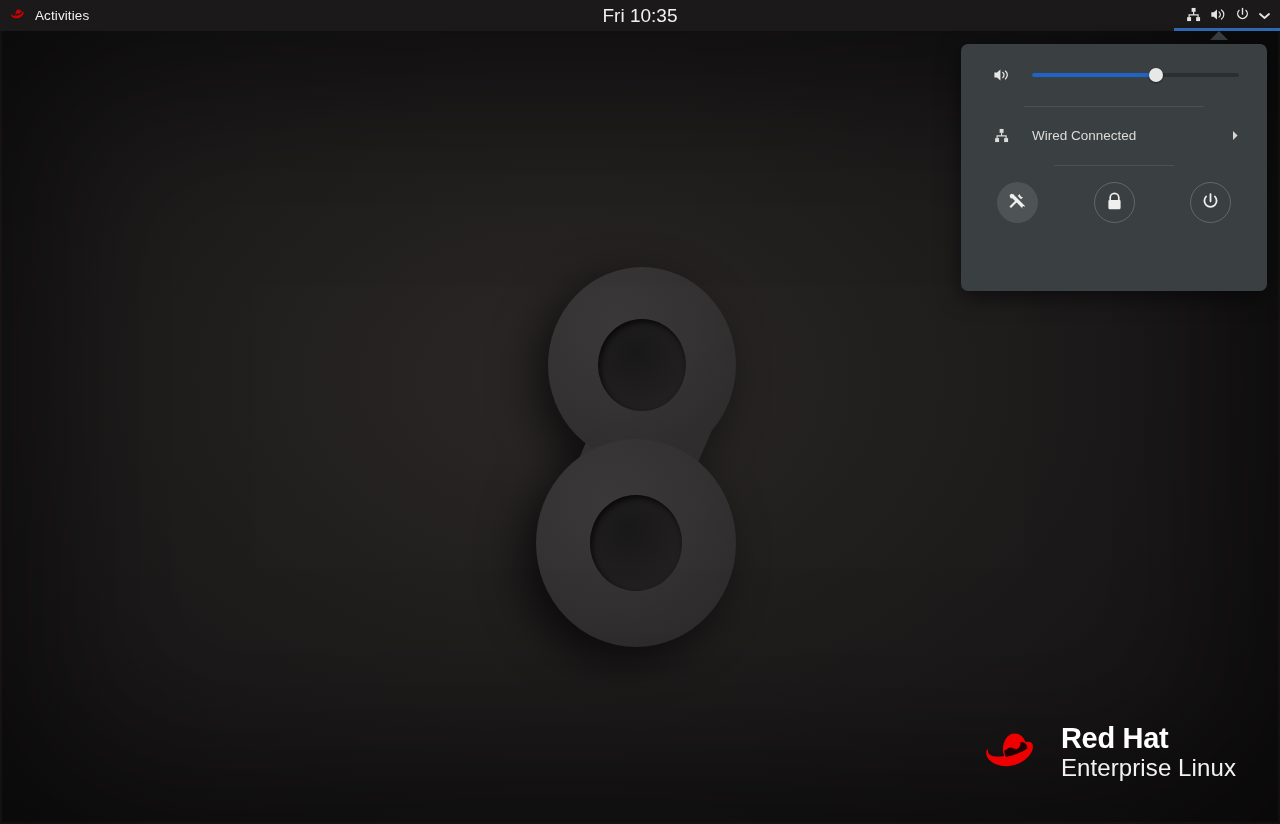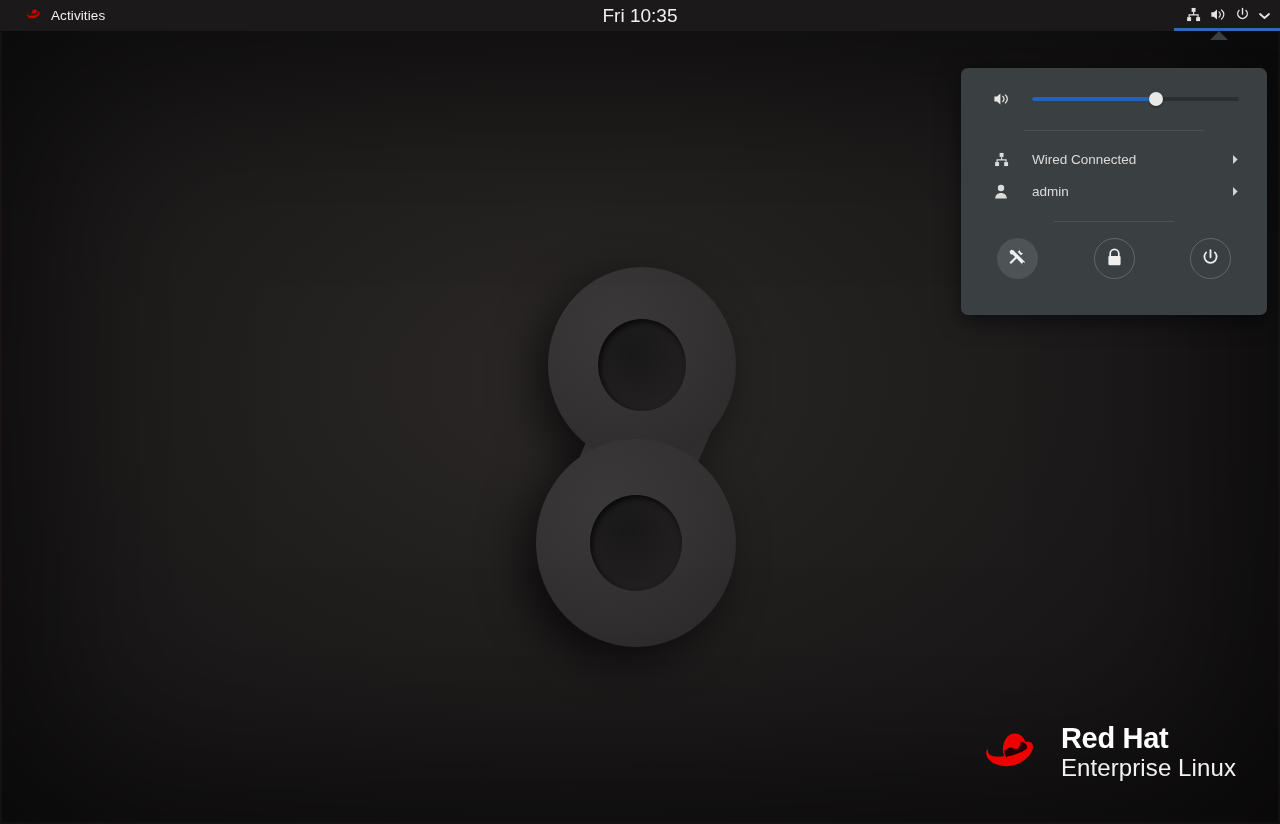--- a/index.html
+++ b/index.html
@@ -82,21 +82,21 @@
     position:absolute; left:0; top:0;
     width:1280px; height:31px;
     background:#1b1919;
     display:flex; align-items:center;
     color:#e6e4e1;
     font-size:13.5px;
     z-index:40;
   }
   #activities-button{
     display:flex; align-items:center; gap:8px;
-    height:31px; padding:0 12px 0 26px;
+    height:31px; padding:0 12px 0 10px;
     cursor:pointer;
   }
   .redhat-glyph{ display:block; }
   #activities-label{ font-size:13.5px; color:#f2f0ee; letter-spacing:.1px; }
 
   #clock{
     position:absolute; left:0; right:0; top:0;
     height:31px; line-height:31px;
     text-align:center;
     font-size:19px; color:#f2f0ee;
@@ -319,21 +319,21 @@
         <svg width="11" height="8" viewBox="0 0 11 8" aria-hidden="true">
           <path d="M1 2l4.5 4L10 2" stroke="#e7e5e2" stroke-width="1.8" fill="none" stroke-linecap="round" stroke-linejoin="round"></path>
         </svg>
       </span>
       <div id="status-underline" style="background: rgb(47, 106, 180);"></div>
     </div>
   </div>
 
   <div id="menu-pointer" style="border-bottom-color: rgb(58, 64, 66);"></div>
 
-  <div id="system-menu" style="background: rgb(58, 64, 66); margin-top: 24px;">
+  <div id="system-menu" style="background: rgb(58, 64, 66);">
 
     <div id="volume-row">
       <span id="volume-icon">
         <svg width="17" height="16" viewBox="0 0 17 16" aria-hidden="true">
           <path d="M1.4 5.6h2.6L7.4 2.6v10.8L4 10.4H1.4z" fill="#e7e7e4"></path>
           <path d="M9.8 5.4c.8.6 1.2 1.5 1.2 2.6s-.4 2-1.2 2.6" stroke="#e7e7e4" stroke-width="1.3" fill="none" stroke-linecap="round"></path>
           <path d="M12.4 4.1c1.2 1 1.9 2.4 1.9 3.9s-.7 2.9-1.9 3.9" stroke="#e7e7e4" stroke-width="1.3" fill="none" stroke-linecap="round"></path>
         </svg>
       </span>
       <div id="volume-slider">
@@ -355,34 +355,20 @@
         </svg>
       </span>
       <span class="row-label">Wired Connected</span>
       <span class="row-arrow">
         <svg width="7" height="11" viewBox="0 0 7 11" aria-hidden="true">
           <path d="M1 1l4.6 4.5L1 10z" fill="#d8d6d3"></path>
         </svg>
       </span>
     </div>
 
-    <div class="menu-row" id="row-user">
-      <span class="row-icon">
-        <svg width="14" height="15" viewBox="0 0 14 15" aria-hidden="true">
-          <circle cx="7" cy="4" r="3.2" fill="#dedcd9"></circle>
-          <path d="M1.2 14.4c0-3.2 2.6-5.4 5.8-5.4s5.8 2.2 5.8 5.4z" fill="#dedcd9"></path>
-        </svg>
-      </span>
-      <span class="row-label">admin</span>
-      <span class="row-arrow">
-        <svg width="7" height="11" viewBox="0 0 7 11" aria-hidden="true">
-          <path d="M1 1l4.6 4.5L1 10z" fill="#d8d6d3"></path>
-        </svg>
-      </span>
-    </div>
 
     <div class="menu-separator" id="sep-bottom"></div>
 
     <div id="action-buttons">
 
       <div class="action-btn is-hovered">
         <span>
           <svg width="21" height="21" viewBox="0 0 22 22" aria-hidden="true">
             <path d="M13.4 3.2l-2.1 2.1 3.4 3.4 2.1-2.1a3.6 3.6 0 0 1-3.4-3.4z" fill="#f0f0ee"></path>
             <path d="M4.2 17.8l7.4-7.4-1.6-1.6-7.4 7.4 1.6 1.6z" fill="#f0f0ee"></path>

